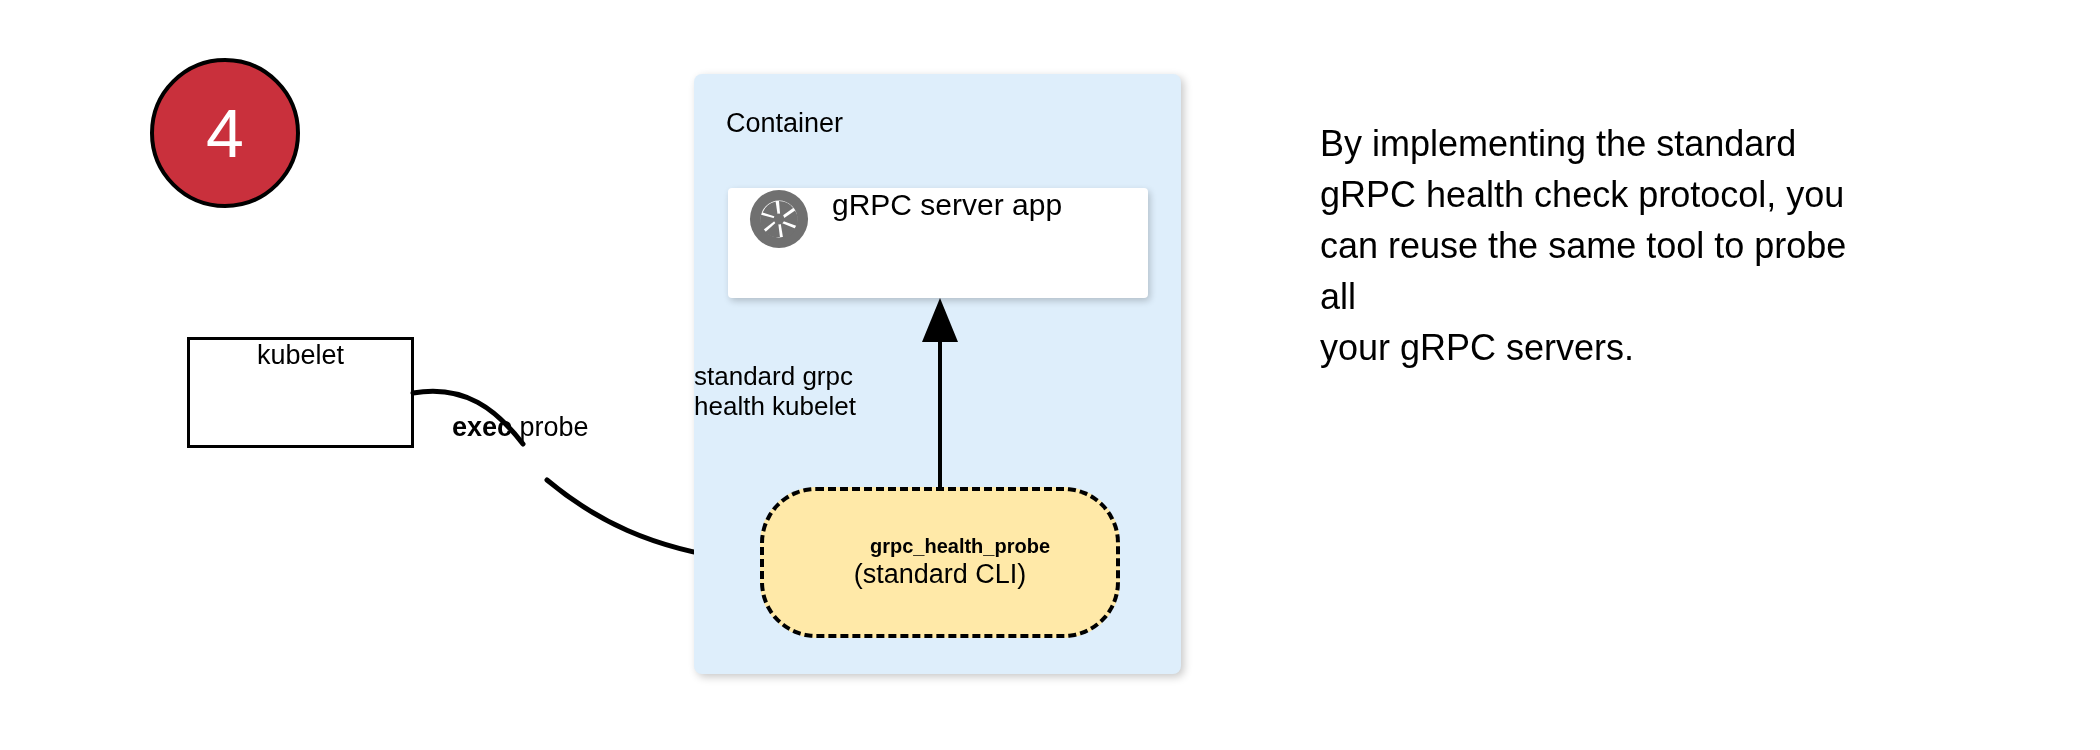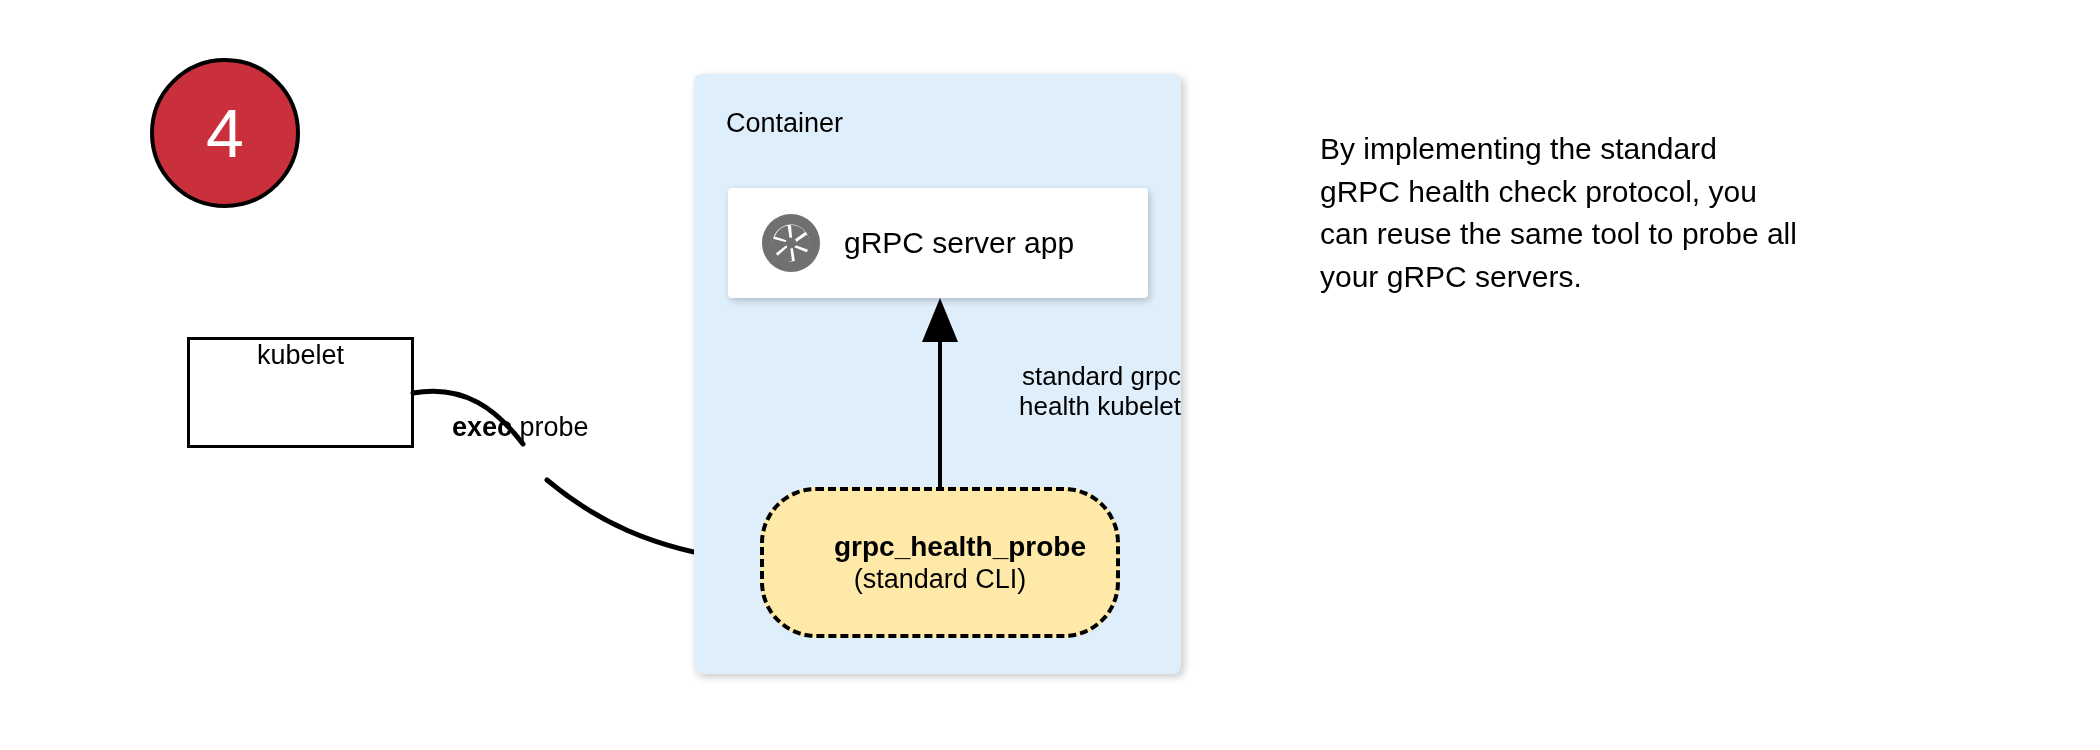--- a/index.html
+++ b/index.html
@@ -89,22 +89,22 @@
   .server-box {
     position: absolute;
     left: 34px;
     top: 114px;
     width: 420px;
     height: 110px;
     background: #ffffff;
     border-radius: 4px;
     box-shadow: 2px 3px 7px rgba(0,0,0,0.20);
     display: flex;
-    align-items: center;
-    padding-left: 32px;
+    align-items: flex-start;
+    padding-left: 20px;
     box-sizing: border-box;
   }
   .shutter-icon {
     width: 62px;
     height: 62px;
     flex: 0 0 62px;
     display: block;
   }
   .server-label {
     font-size: 30px;
@@ -118,21 +118,21 @@
     top: 220px;
     width: 30px;
     height: 280px;
     overflow: visible;
   }
   .protocol-label {
     position: absolute;
     left: 0;
     right: 0;
     top: 288px;
-    text-align: right;
+    text-align: left;
     font-size: 26px;
     line-height: 1.15;
     pointer-events: none;
   }
   .protocol-label span { display: block; }
 
   
   .probe-box {
     position: absolute;
     left: 66px;
@@ -142,21 +142,21 @@
     background: #FFE9A8;
     border: 4px dashed #000000;
     border-radius: 56px;
     box-sizing: border-box;
     display: flex;
     flex-direction: column;
     align-items: center;
     justify-content: center;
   }
   .probe-title {
-    font-size: 28px;
+    font-size: 20px;
     font-weight: bold;
     line-height: 1.2;
     margin-left: 40px;
   }
   .probe-sub {
     font-size: 27px;
     line-height: 1.2;
   }
 
   
@@ -166,23 +166,23 @@
     top: 370px;
     width: 380px;
     height: 220px;
     overflow: visible;
   }
 
   
   .caption {
     position: absolute;
     left: 1320px;
-    top: 128px;
+    top: 118px;
     width: 560px;
-    font-size: 30px;
+    font-size: 36px;
     line-height: 1.42;
   }
   .caption span { display: block; }
 </style>
 </head>
 <body>
 
 <div class="step-badge">
   <span class="step-badge-number">4</span>
 </div>

